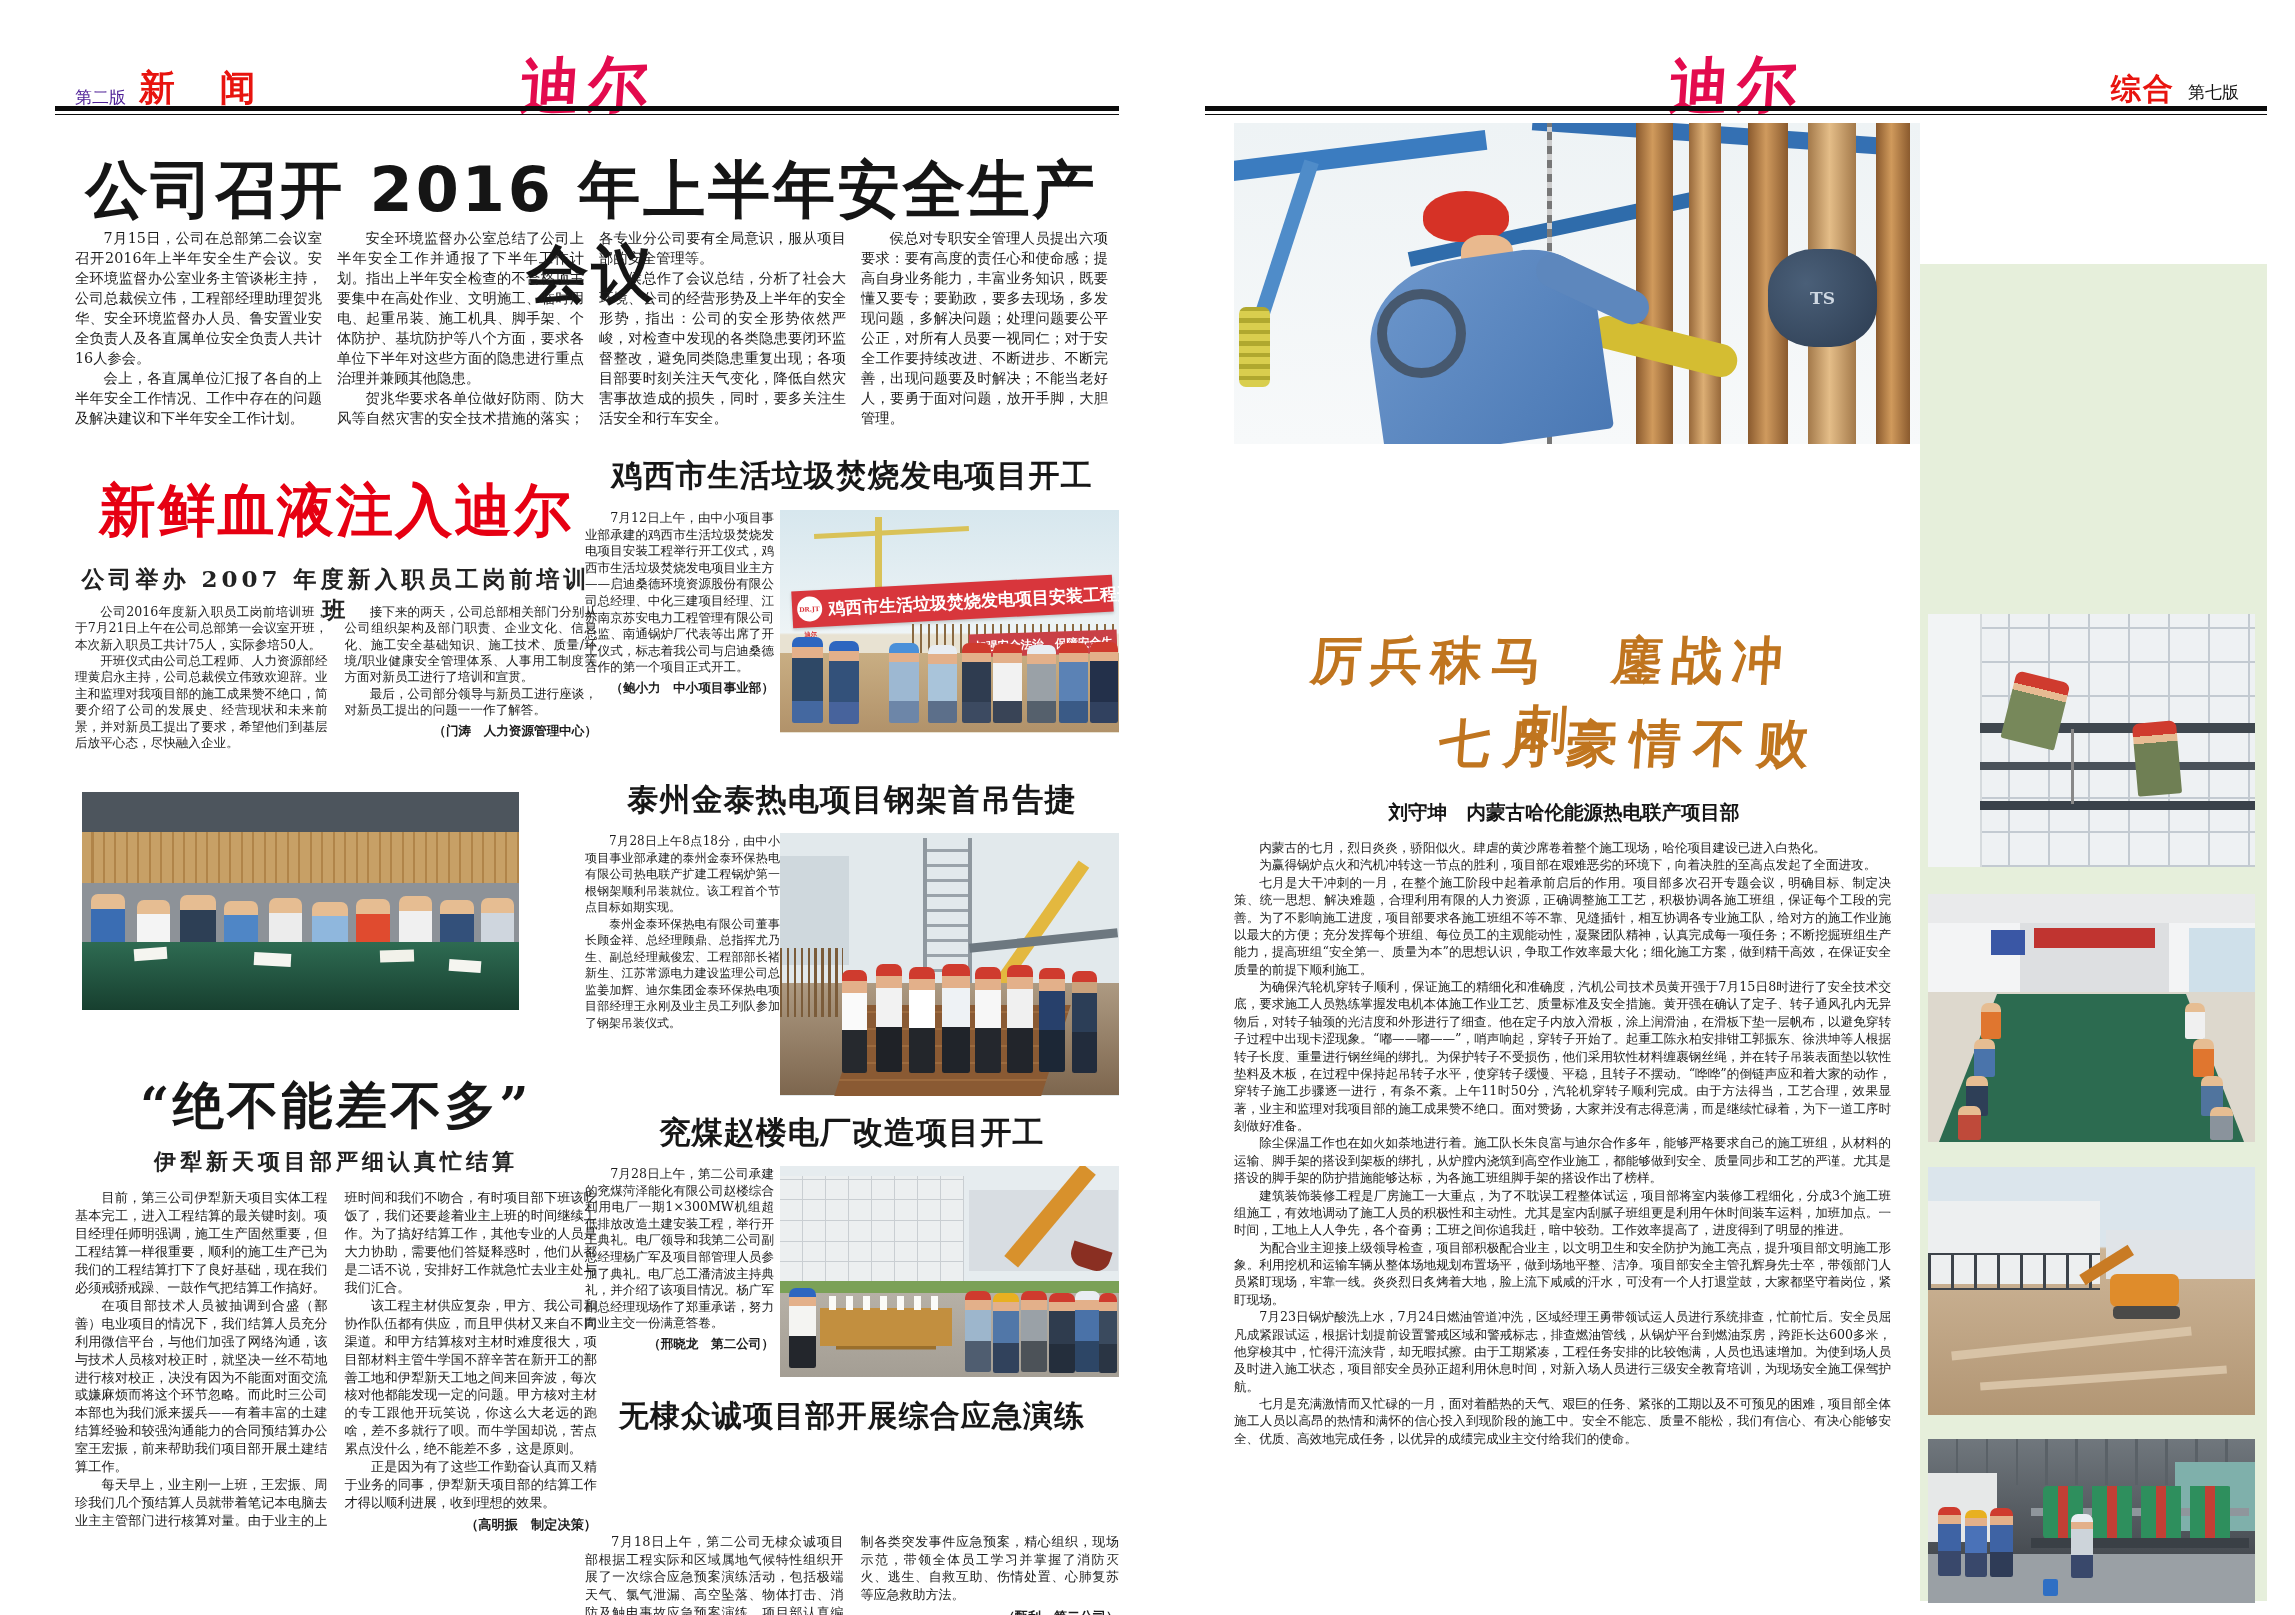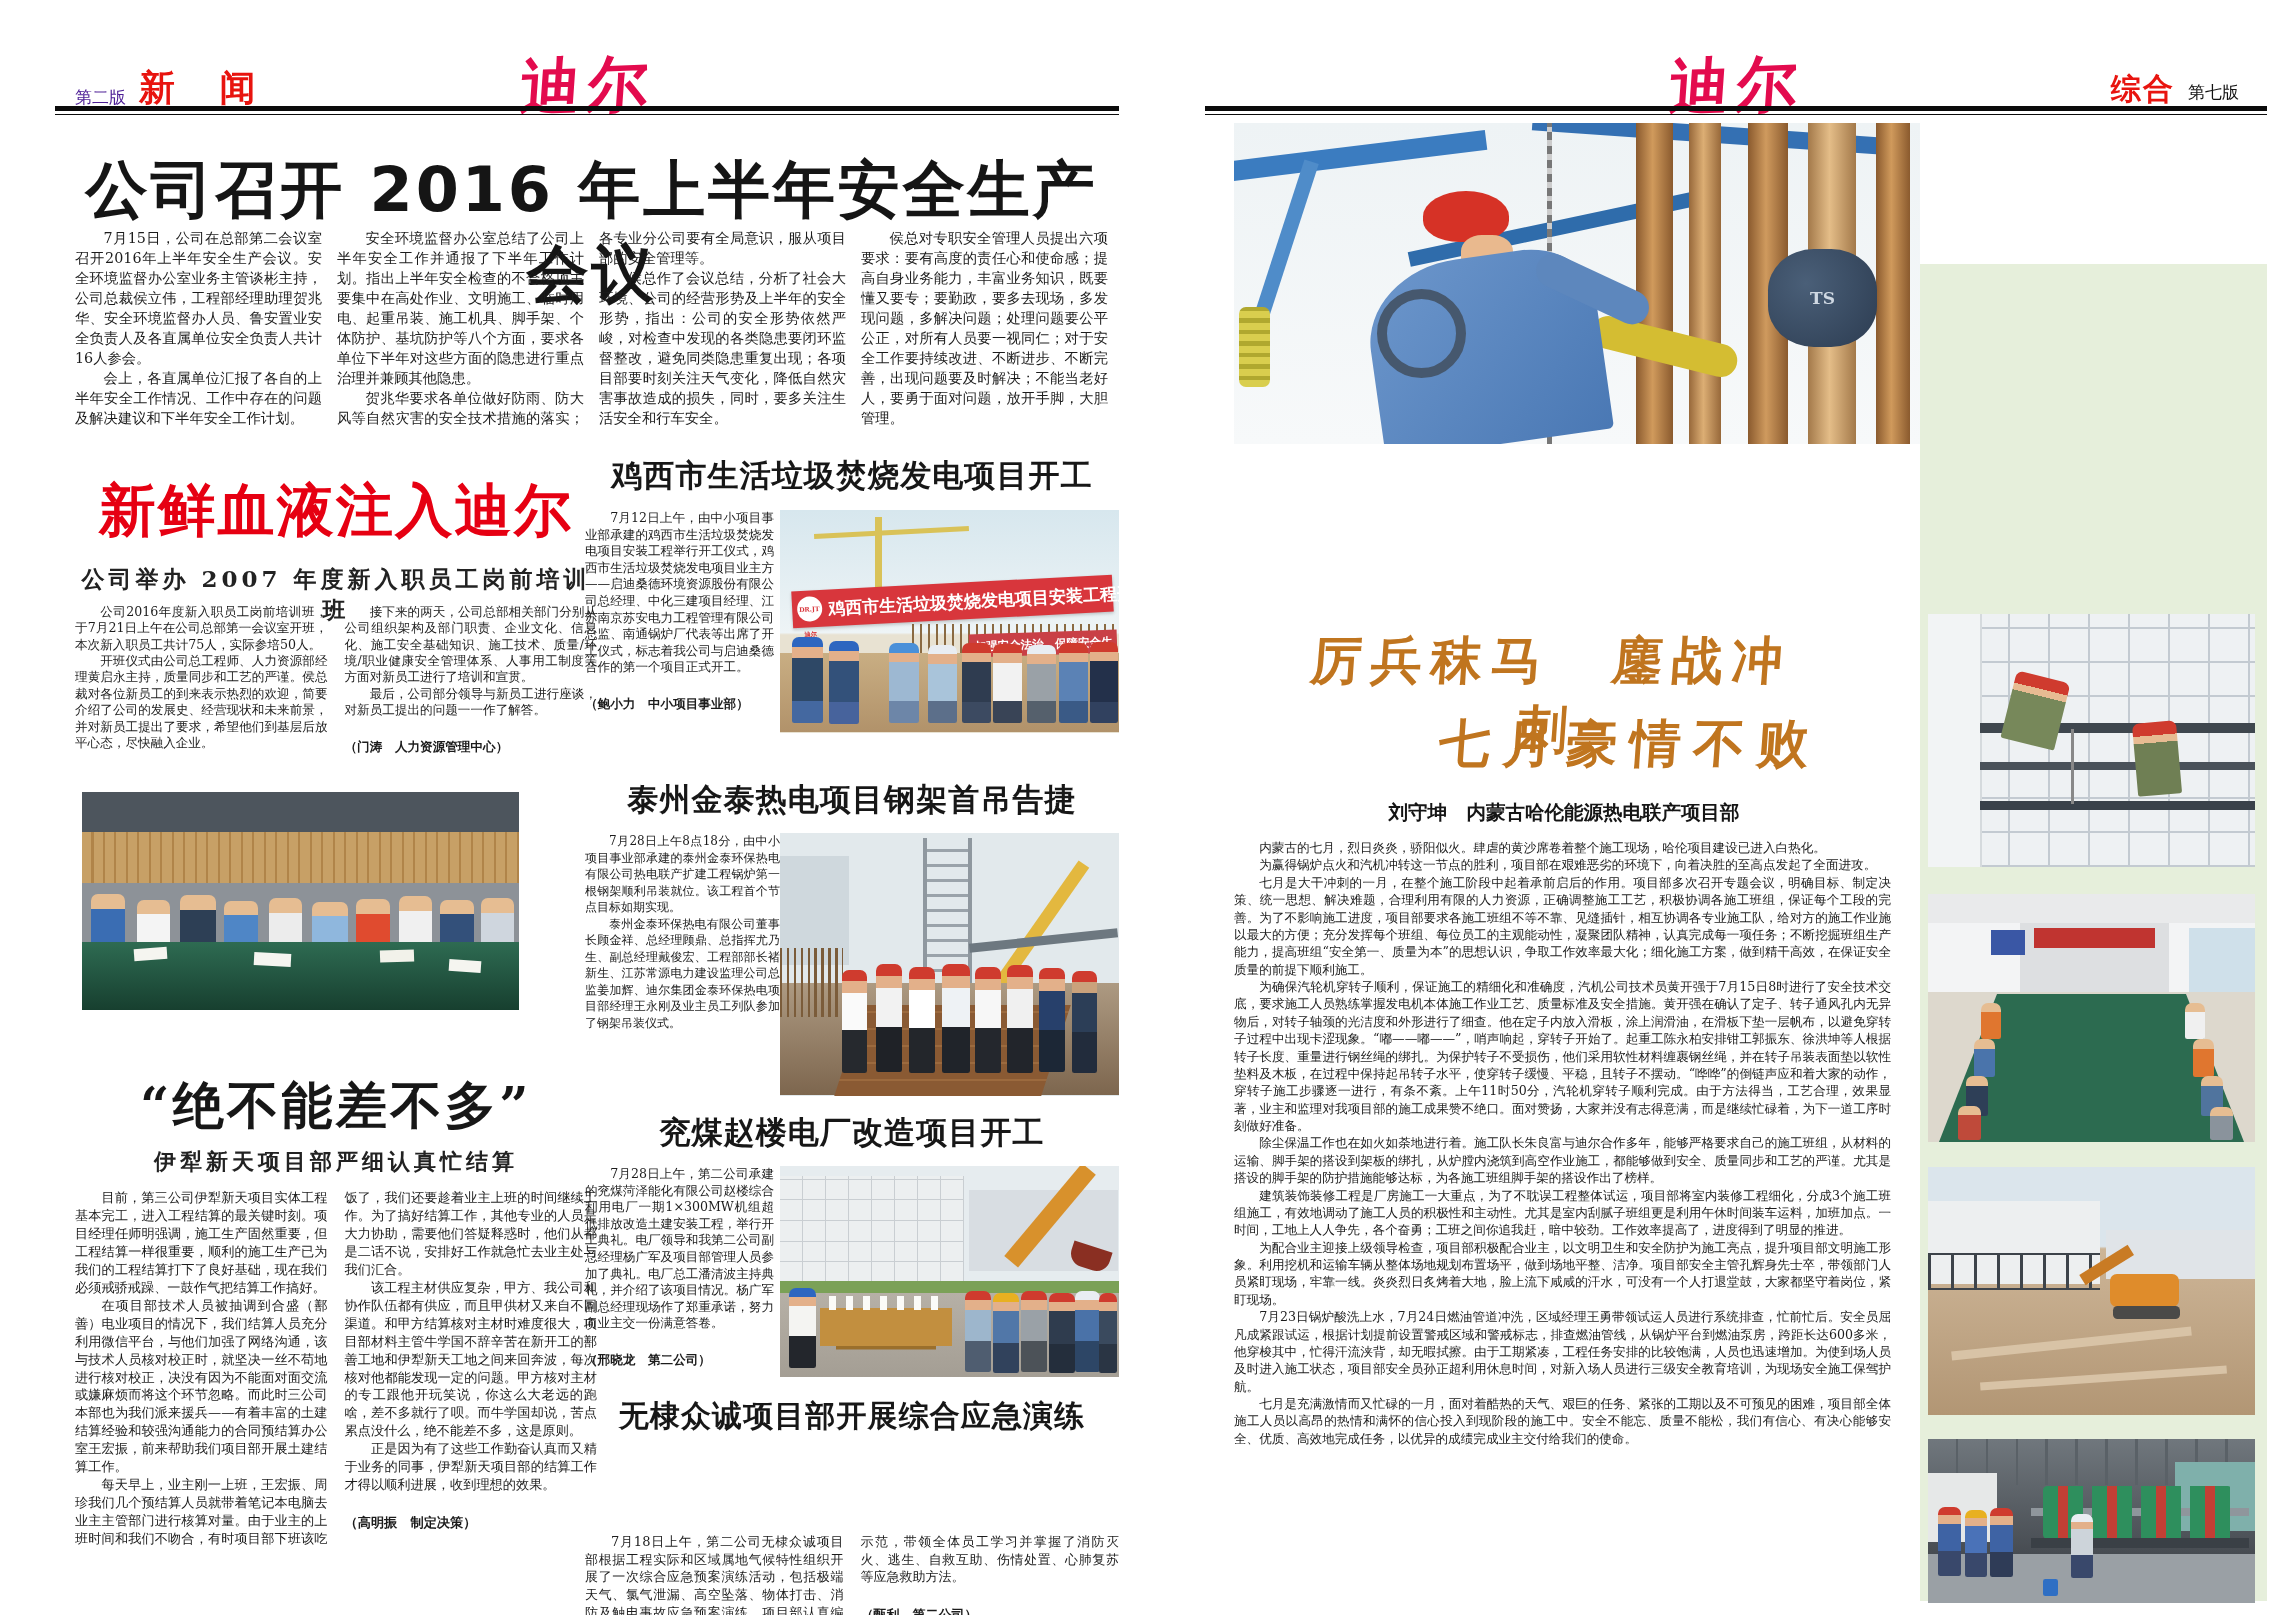--- a/index.html
+++ b/index.html
@@ -9,21 +9,21 @@
   .hl{font-family:"DejaVu Sans","Liberation Sans",sans-serif;font-weight:bold;color:#151515;text-align:center;}
   .shl{font-family:"DejaVu Serif","Liberation Serif",serif;font-weight:bold;text-align:center;color:#171717;}
   .logo{font-weight:bold;color:#e30b4e;text-align:center;letter-spacing:5.7px;transform:skewX(-6deg) rotate(-2deg);
         font-family:"DejaVu Serif","Liberation Serif",serif;}
   .rule{border-top:5.2px solid #0b0b0b;padding-top:2.9px;}
   .rule i{display:block;border-top:1.7px solid #0b0b0b;}
   .cols{text-align:justify;overflow:hidden;color:#1c1c1c;}
   .cols4{column-count:4;column-gap:15px;}
   .cols2{column-count:2;column-gap:17px;}
   .para{margin:0;text-indent:2em;}
-  .credit{margin:20px 0 0;text-align:left;text-indent:0;font-family:"DejaVu Sans","Liberation Sans",sans-serif;font-weight:bold;}
+  .credit{margin:4px 0 0;text-align:right;text-indent:0;font-family:"DejaVu Sans","Liberation Sans",sans-serif;font-weight:bold;}
   .sub{font-weight:bold;text-align:center;letter-spacing:4px;color:#222;}
   .ph{position:absolute;overflow:hidden;}
   .fig{position:absolute;border-radius:6.9px 6.9px 2.3px 2.3px;}
   .bannertxt{color:#fff;font-family:"DejaVu Sans","Liberation Sans",sans-serif;font-weight:bold;white-space:nowrap;overflow:hidden;}
 </style>
 </head>
 <body>
 
 <div class="sheet">
 
@@ -41,21 +41,21 @@
       <p class="para">安全环境监督办公室总结了公司上半年安全工作并通报了下半年工作计划。指出上半年安全检查的不合格项主要集中在高处作业、文明施工、临时用电、起重吊装、施工机具、脚手架、个体防护、基坑防护等八个方面，要求各单位下半年对这些方面的隐患进行重点治理并兼顾其他隐患。</p>
       <p class="para">贺兆华要求各单位做好防雨、防大风等自然灾害的安全技术措施的落实；各专业分公司要有全局意识，服从项目部的安全管理等。</p>
       <p class="para">侯总作了会议总结，分析了社会大环境、公司的经营形势及上半年的安全形势，指出：公司的安全形势依然严峻，对检查中发现的各类隐患要闭环监督整改，避免同类隐患重复出现；各项目部要时刻关注天气变化，降低自然灾害事故造成的损失，同时，要多关注生活安全和行车安全。</p>
       <p class="para">侯总对专职安全管理人员提出六项要求：要有高度的责任心和使命感；提高自身业务能力，丰富业务知识，既要懂又要专；要勤政，要多去现场，多发现问题，多解决问题；处理问题要公平公正，对所有人员要一视同仁；对于安全工作要持续改进、不断进步、不断完善，出现问题要及时解决；不能当老好人，要勇于面对问题，放开手脚，大胆管理。</p>
     </div>
 
   <div class="abs hl" style="left:75px;top:473px;width:522px;font-size:57px;color:#e60012;letter-spacing:2.3px;">新鲜血液注入迪尔</div>
   <div class="abs sub" style="left:75px;top:564px;width:522px;font-size:23px;">公司举办 2007 年度新入职员工岗前培训班</div>
   <div class="abs cols cols2" style="left:75px;top:604px;width:522px;height:182px;font-size:12.6px;line-height:1.3;">
       <p class="para">公司2016年度新入职员工岗前培训班，于7月21日上午在公司总部第一会议室开班，本次新入职员工共计75人，实际参培50人。</p>
-      <p class="para">开班仪式由公司总工程师、人力资源部经理黄启永主持，质量同步和工艺的严谨。侯总裁对各位新员工的到来表示热烈的欢迎，简要介绍了公司的发展史、经营现状和未来前景，并对新员工提出了要求，希望他们到基层后放平心态，尽快融入企业。</p>
+      <p class="para">开班仪式由公司总工程师、人力资源部经理黄启永主持，公司总裁侯立伟致欢迎辞。业主和监理对我项目部的施工成果赞不绝口，简要介绍了公司的发展史、经营现状和未来前景，并对新员工提出了要求，希望他们到基层后放平心态，尽快融入企业。</p>
       <p class="para">接下来的两天，公司总部相关部门分别从公司组织架构及部门职责、企业文化、信息化、施工安全基础知识、施工技术、质量/环境/职业健康安全管理体系、人事用工制度等方面对新员工进行了培训和宣贯。</p>
       <p class="para">最后，公司部分领导与新员工进行座谈，对新员工提出的问题一一作了解答。</p>
       <p class="credit">（门涛　人力资源管理中心）</p>
     </div>
 
   <div class="ph" style="left:82px;top:792px;width:437px;height:218px;background:#8d9298;">
     <div class="abs" style="left:0;top:0;width:437px;height:40px;background:#4d555d;"></div>
     <div class="abs" style="left:0;top:40px;width:437px;height:51px;background:repeating-linear-gradient(90deg,#c7a066 0 9.2px,#b08449 9.2px 11.5px);"></div>
     <div class="fig" style="left:8.6px;top:102px;width:34px;height:69px;background:linear-gradient(#e6bd92 0 22%,#3a6db3 22% 100%);"></div>
     <div class="fig" style="left:55px;top:108px;width:33px;height:64px;background:linear-gradient(#e6bd92 0 22%,#f4f4f4 22% 100%);"></div>

